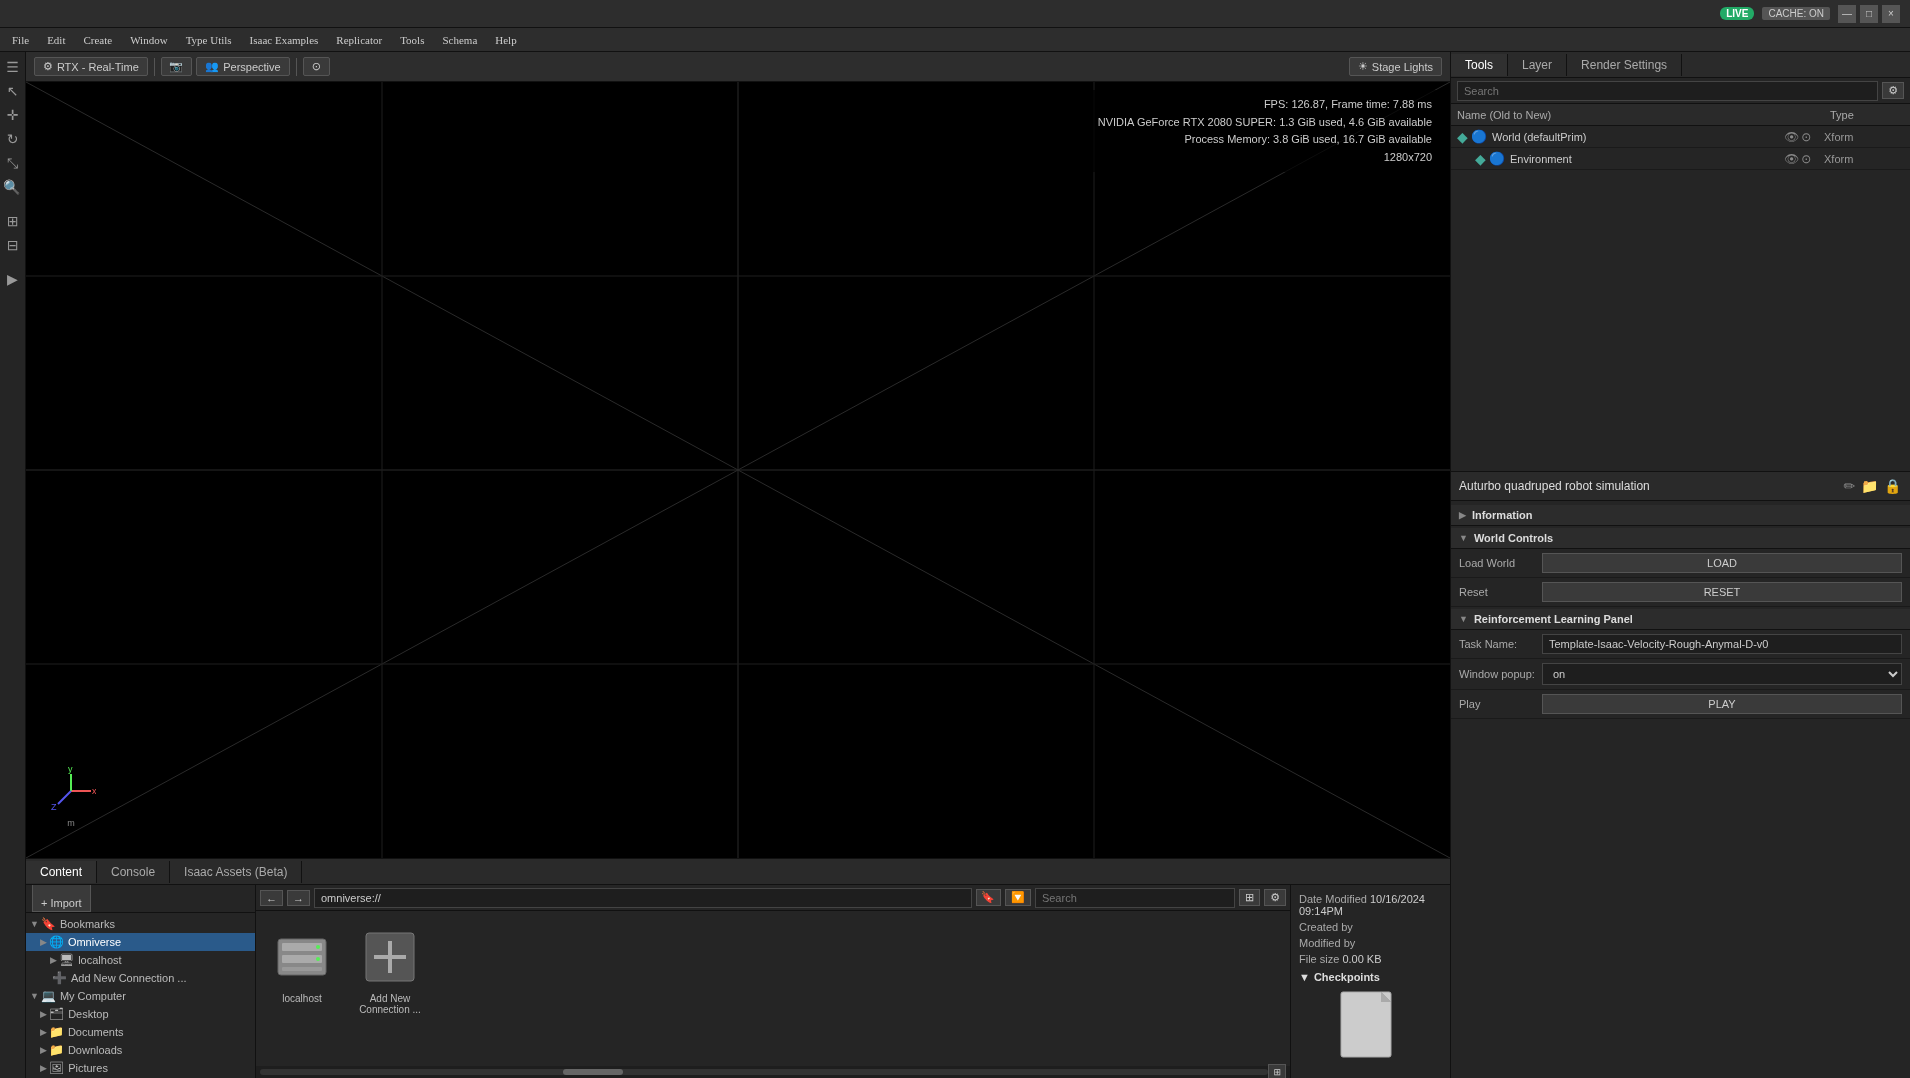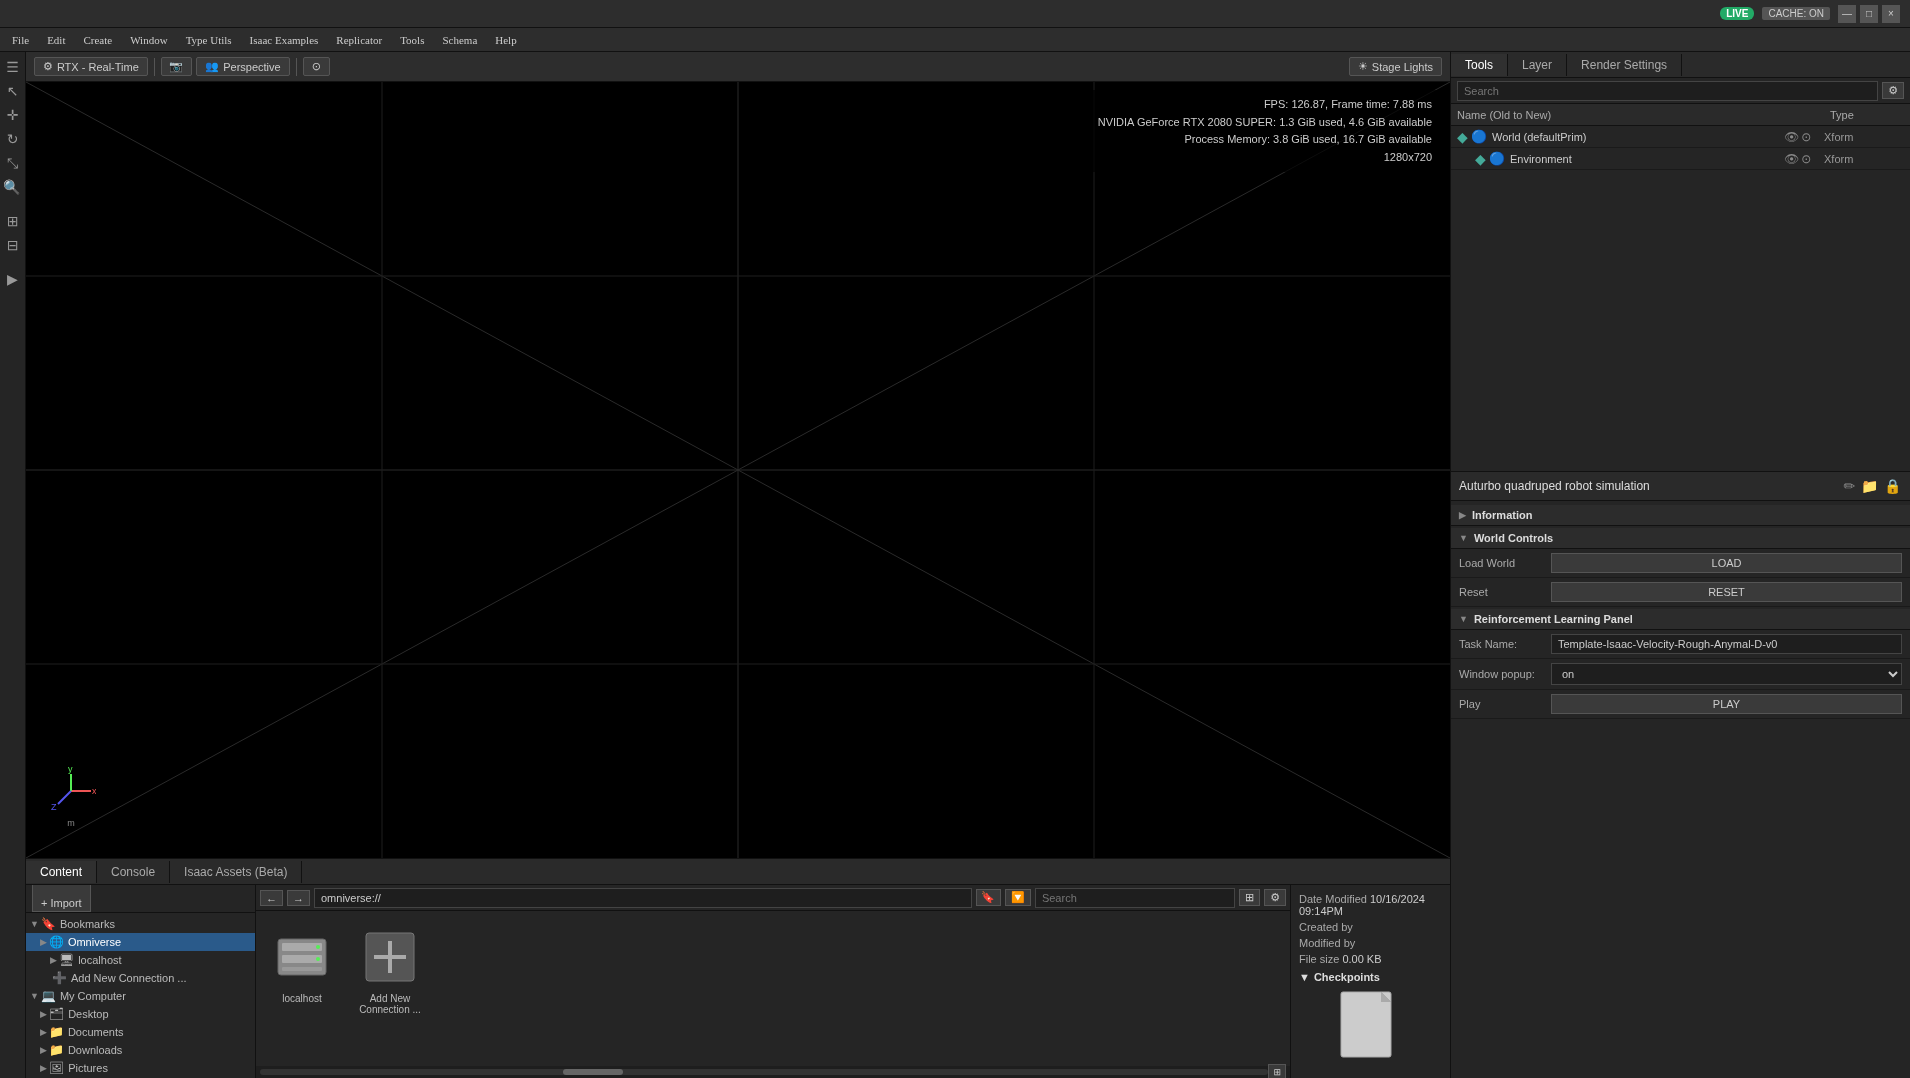--- a/index.html
+++ b/index.html
@@ -564,21 +564,21 @@
       border-bottom: 1px solid #111;
     }
     .prop-section-arrow { font-size: 9px; color: #888; }
     .prop-row {
       display: flex;
       align-items: center;
       padding: 4px 8px;
       border-bottom: 1px solid #1a1a1a;
     }
     .prop-label {
-      width: 92px;
+      width: 83px;
       font-size: 11px;
       color: #aaa;
     }
     .prop-input {
       flex: 1;
       background: #1e1e1e;
       border: 1px solid #444;
       color: #ccc;
       padding: 2px 6px;
       font-size: 11px;

